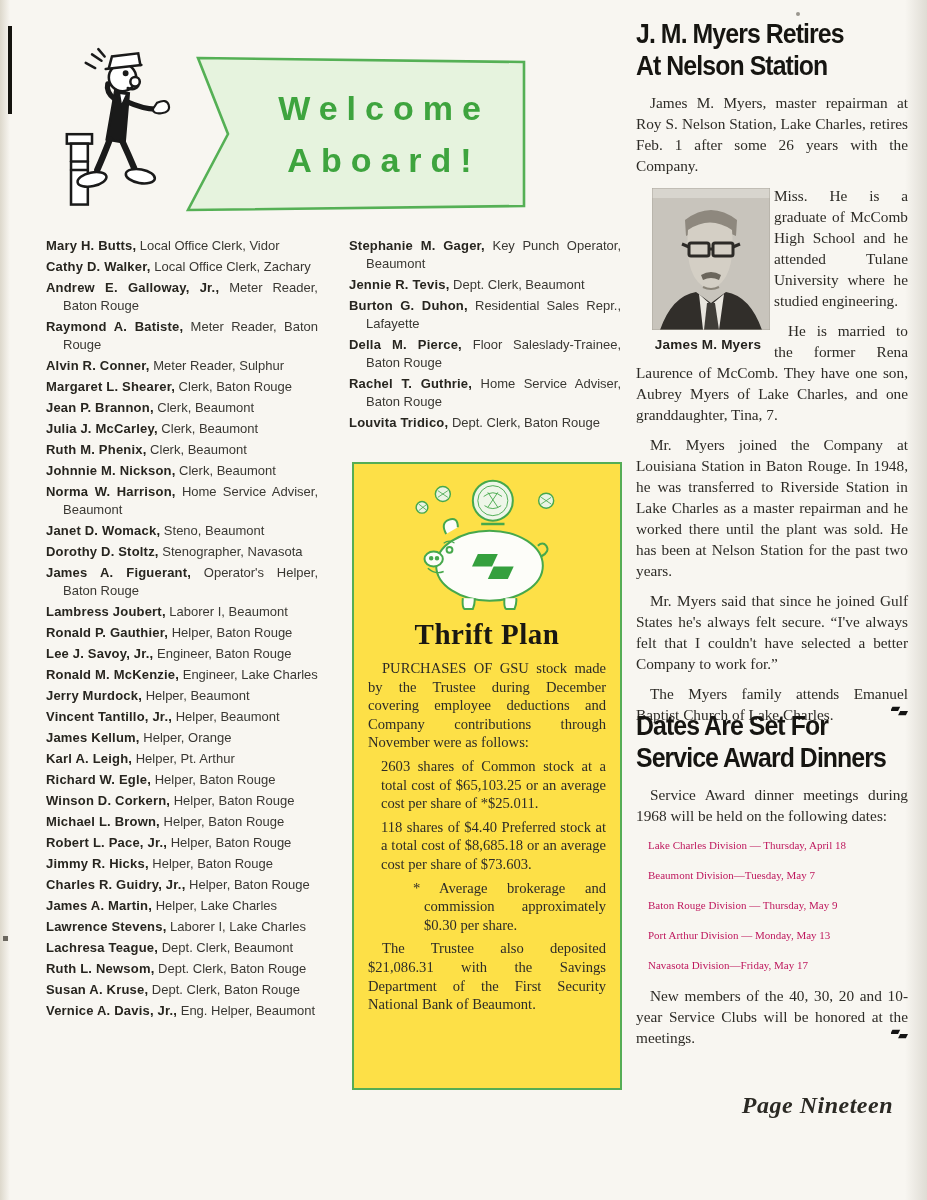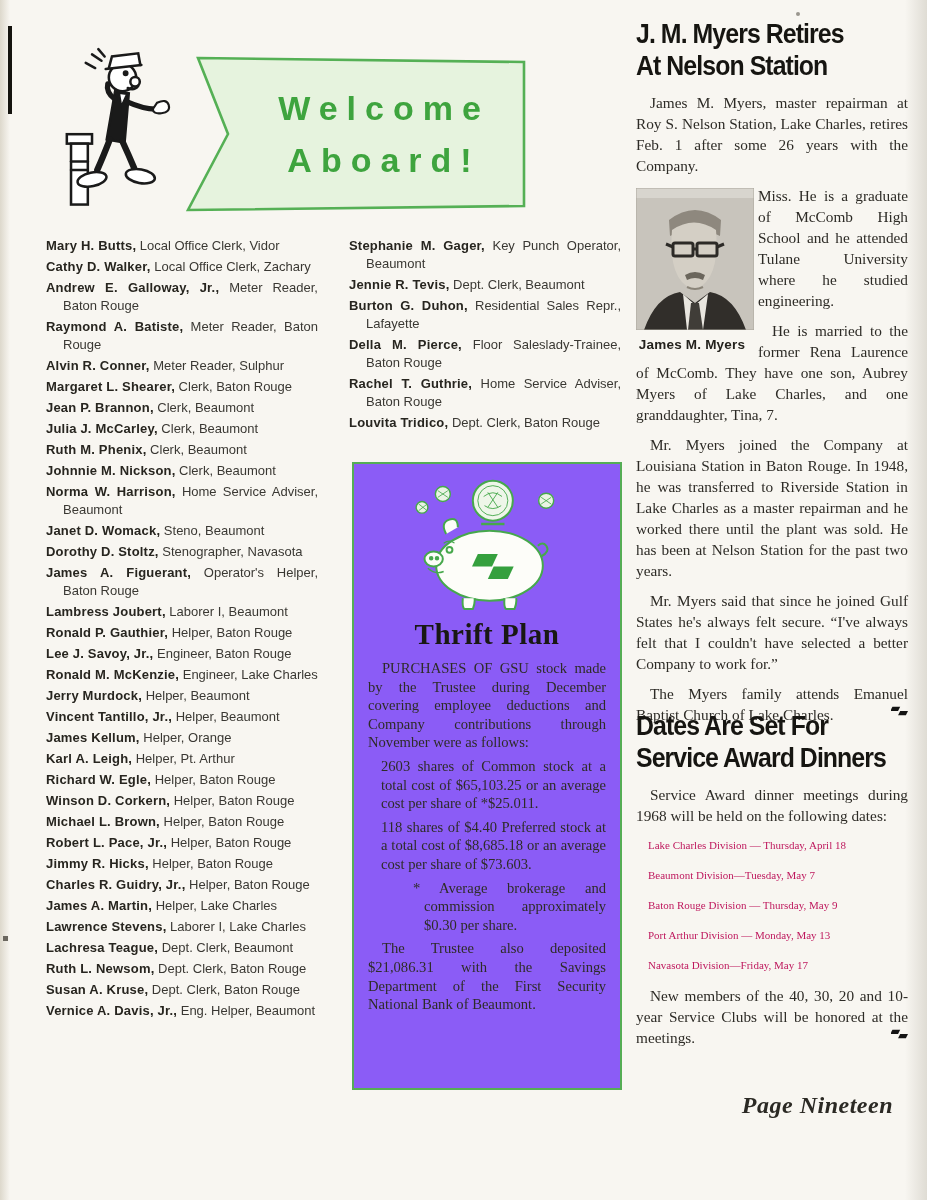--- a/index.html
+++ b/index.html
@@ -25,42 +25,42 @@
   
   .roster{position:absolute;top:237px;width:272px;}
   #roster-col1{left:46px;}
   #roster-col2{left:349px;}
   .re{margin:0 0 3px;padding-left:17px;text-indent:-17px;text-align:justify;
       font-size:13px;line-height:18px;color:#3a3833;}
   .re b{color:#27251f;letter-spacing:.2px;}
 
   
   #thrift-box{position:absolute;left:352px;top:462px;width:270px;height:628px;
-              border:2.5px solid #55ad55;background:#8b5cf6;box-sizing:border-box;
+              border:2.5px solid #55ad55;background:#fde047;box-sizing:border-box;
               padding:8px 14px 0;}
   #thrift-box svg.pig{display:block;margin:2px auto 4px;}
   .thrift-title{font-family:"Liberation Serif",serif;font-weight:700;font-size:29px;
                 letter-spacing:.5px;text-align:center;color:#191813;margin:0 0 8px;}
   .tp{font-family:"Liberation Serif",serif;font-size:14.6px;line-height:18.6px;
       color:#2e2c27;text-align:justify;margin:0 0 5px;}
   .tp.ind{text-indent:14px;}
   .tp.item{margin-left:13px;}
   .tp.foot{padding-left:11px;text-indent:-11px;margin-left:45px;}
 
   
   .headline{font-weight:700;font-size:27px;line-height:32px;color:#161511;
             letter-spacing:-1px;white-space:nowrap;transform:scaleX(.92);
             transform-origin:left top;margin:0;}
   #myers-article{position:absolute;left:636px;top:18px;width:272px;}
   #dinners-article{position:absolute;left:636px;top:710px;width:272px;}
   .sp{font-family:"Liberation Serif",serif;font-size:15.3px;line-height:21px;
       color:#2d2b26;text-align:justify;margin:0 0 9px;}
   .sp.ind{text-indent:14px;}
   .article-body{margin-top:10px;}
-  figure.photo{float:left;width:112px;margin:3px 10px 2px 0;padding:0;}
+  figure.photo{float:left;width:112px;margin:3px 10px 2px 16px;padding:0;}
   figure.photo figcaption{font-weight:700;font-size:13.5px;color:#24221d;
                           text-align:center;margin-top:3px;letter-spacing:.2px;}
   .wrapzone{overflow:visible;}
   .wrapzone::after{content:"";display:block;clear:both;}
   .di{font-family:"Liberation Serif",serif;font-size:11px;line-height:21px;
       color:#be185d;padding-left:18px;text-indent:-18px;margin:0 12px 9px;text-align:left;}
   .endpara{position:relative;}
   .end-glyph{position:absolute;right:0;bottom:3px;}
 
   #page-label{position:absolute;right:34px;top:1092px;

